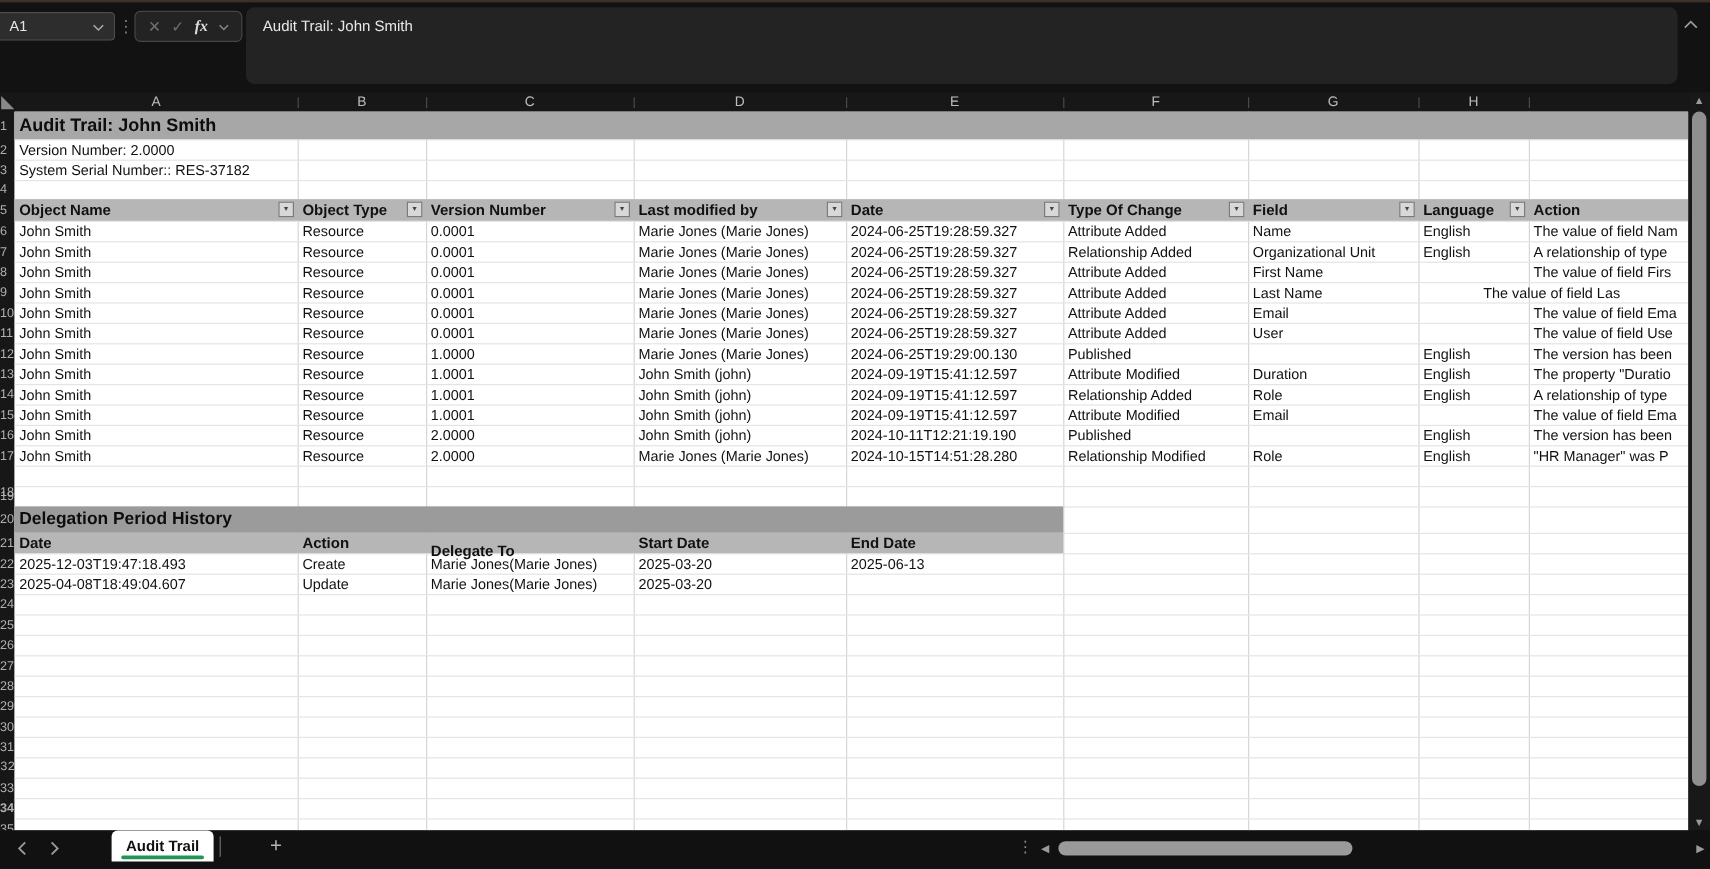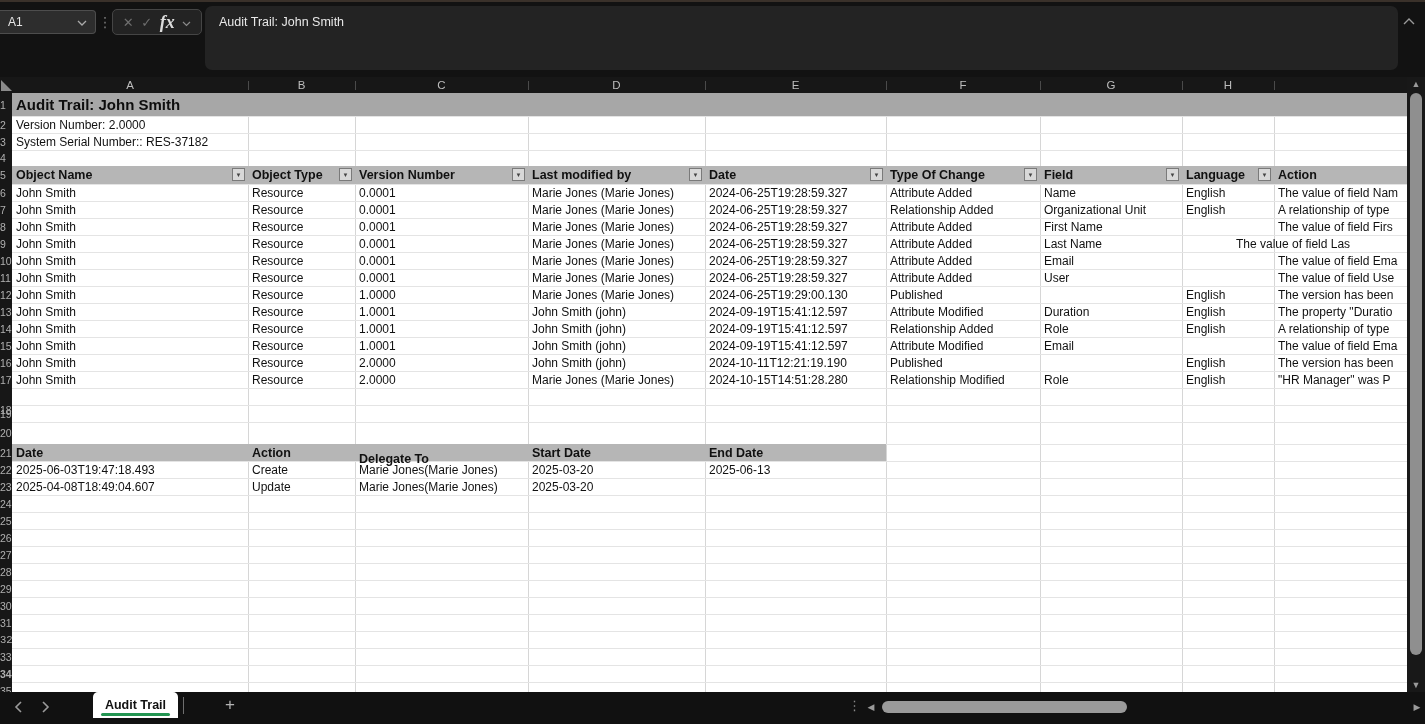--- a/index.html
+++ b/index.html
@@ -11,21 +11,21 @@
   .topbar { position:absolute; left:0; top:0; width:1425px; height:77px; background:#121212; border-top:2px solid #3a312a; }
   .name-box { position:absolute; left:0; top:8px; width:96px; height:24px; background:#2d2d2d;
               border:1px solid #4d4d4d; border-left:none; border-radius:0 4px 4px 0;
               color:#e6e6e6; font-size:12px; display:flex; align-items:center; padding:0 8px; }
   .name-box .nb-label { flex:1; }
   .vdots { position:absolute; left:98px; top:10px; color:#7a7a7a; font-size:14px; line-height:20px; }
   .fx-group { position:absolute; left:112px; top:7px; width:90px; height:26px; background:#232323;
               border:1px solid #454545; border-radius:5px; display:flex; align-items:center;
               justify-content:space-around; padding:0 6px; }
   .fx-x, .fx-check { color:#6e6e6e; font-size:13px; }
-  .fx-fx { color:#dcdcdc; font-size:18px; font-style:italic; font-family:"Liberation Serif", serif; font-weight:bold; }
+  .fx-fx { color:#dcdcdc; font-size:13px; font-style:italic; font-family:"Liberation Serif", serif; font-weight:bold; }
   .formula-panel { position:absolute; left:205px; top:4px; width:1193px; height:64px; background:#232323;
                    border-radius:7px; color:#e8e8e8; font-size:12.5px; padding:9px 14px; }
   .collapse-btn { position:absolute; left:1402px; top:10px; width:18px; height:14px; }
 
   
   .col-headers { position:absolute; left:12px; top:77px; width:1395px; height:16px; background:#171717; overflow:hidden; }
   .col-letter { position:absolute; top:0; height:16px; line-height:16px; color:#bdbdbd; font-size:11.5px; text-align:center; }
   .col-tick { position:absolute; top:4px; width:1px; height:9px; background:#4a4a4a; }
   .corner-cell { position:absolute; left:0; top:77px; width:12px; height:16px; background:#171717; }
   .corner-tri { position:absolute; left:1px; top:3px; width:0; height:0;
@@ -338,27 +338,30 @@
       <div class="cell" style="left: 1266px; top: 261px; height: 17px;">The version has been</div>
       <div class="cell" style="left: 4px; top: 278px; height: 17px;">John Smith</div>
       <div class="cell" style="left: 240px; top: 278px; height: 17px;">Resource</div>
       <div class="cell" style="left: 347px; top: 278px; height: 17px;">2.0000</div>
       <div class="cell" style="left: 520px; top: 278px; height: 17px;">Marie Jones (Marie Jones)</div>
       <div class="cell" style="left: 697px; top: 278px; height: 17px;">2024-10-15T14:51:28.280</div>
       <div class="cell" style="left: 878px; top: 278px; height: 17px;">Relationship Modified</div>
       <div class="cell" style="left: 1032px; top: 278px; height: 17px;">Role</div>
       <div class="cell" style="left: 1174px; top: 278px; height: 17px;">English</div>
       <div class="cell" style="left: 1266px; top: 278px; height: 17px;">"HR Manager" was P</div>
+      <div class="band" style="top: 329px; height: 22px; width: 874px; background: rgb(155, 155, 155);">
+        <div class="deleg-title" style="padding-left: 4px;">Delegation Period History</div>
+      </div>
       <div class="band" style="top: 351px; height: 17px; width: 874px; background: rgb(182, 182, 182);"></div>
       <div class="cell bold" style="left: 4px; top: 351px; height: 17px;">Date</div>
       <div class="cell bold" style="left: 240px; top: 351px; height: 17px;">Action</div>
       <div class="cell bold" style="left: 347px; top: 351px; height: 30px;">Delegate To</div>
       <div class="cell bold" style="left: 520px; top: 351px; height: 17px;">Start Date</div>
       <div class="cell bold" style="left: 697px; top: 351px; height: 17px;">End Date</div>
-      <div class="cell" style="left: 4px; top: 368px; height: 17px;">2025-06-03T19:47:18.493</div>
+      <div class="cell" style="left: 4px; top: 368px; height: 17px;">2025-12-03T19:47:18.493</div>
       <div class="cell" style="left: 240px; top: 368px; height: 17px;">Create</div>
       <div class="cell" style="left: 347px; top: 368px; height: 17px;">Marie Jones(Marie Jones)</div>
       <div class="cell" style="left: 520px; top: 368px; height: 17px;">2025-03-20</div>
       <div class="cell" style="left: 697px; top: 368px; height: 17px;">2025-06-13</div>
       <div class="cell" style="left: 4px; top: 385px; height: 17px;">2025-04-08T18:49:04.607</div>
       <div class="cell" style="left: 240px; top: 385px; height: 17px;">Update</div>
       <div class="cell" style="left: 347px; top: 385px; height: 17px;">Marie Jones(Marie Jones)</div>
       <div class="cell" style="left: 520px; top: 385px; height: 17px;">2025-03-20</div>
     </div>
 

